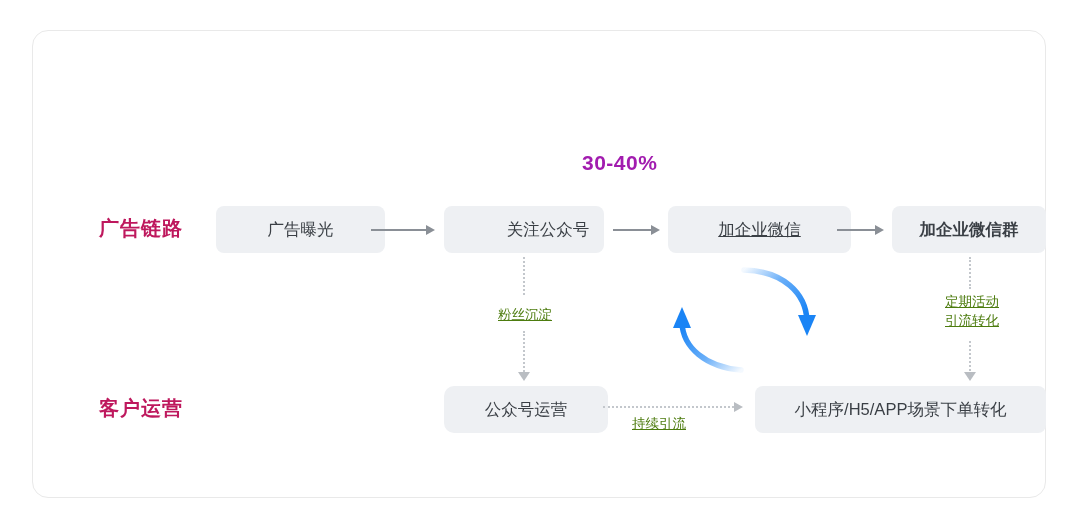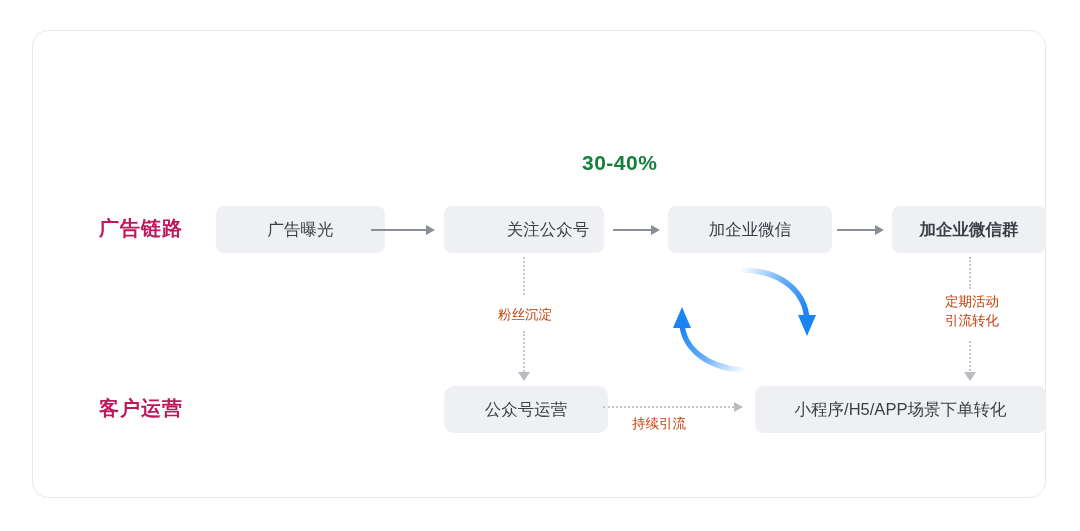--- a/index.html
+++ b/index.html
@@ -43,32 +43,32 @@
     color:#3a3f45;
     font-size:16.5px;
     display:flex;
     align-items:center;
     justify-content:center;
     white-space:nowrap;
     height:47px;
   }
   #node-ad-exposure{left:183px;top:175px;width:169px;}
   #node-follow-oa{left:411px;top:175px;width:160px;padding-left:48px;}
-  #node-add-wecom{left:635px;top:175px;width:164px;}
+  #node-add-wecom{left:635px;top:175px;width:183px;text-decoration:underline;}
   #node-add-wecom-group{left:859px;top:175px;width:154px;font-weight:bold;}
   #node-oa-operation{left:411px;top:355px;width:164px;border-radius:10px;}
   #node-miniapp{left:722px;top:355px;width:291px;}
 
   
   #pct{
     position:absolute;
     left:549px;top:120px;
     font-size:21px;
     font-weight:bold;
-    color:#15803d;
+    color:#a21caf;
     letter-spacing:0.5px;
     white-space:nowrap;
   }
 
   
   .arrow-solid{
     position:absolute;
     height:14px;
     top:192px;
   }
@@ -109,24 +109,25 @@
   #dv-1-head{left:485px;top:341px;}
 
   #dv-2a{left:936px;top:226px;height:32px;}
   #dv-2b{left:936px;top:310px;height:34px;}
   #dv-2-head{left:931px;top:341px;}
 
   
   .dot-label{
     position:absolute;
     font-size:13.5px;
-    color:#c2410c;
+    color:#4d7c0f;
     text-align:center;
     line-height:19px;
     white-space:nowrap;
+    text-decoration:underline;
   }
   #lbl-fans{left:440px;top:274px;width:104px;}
   #lbl-periodic{left:884px;top:261px;width:110px;}
   #lbl-continuous{left:566px;top:383px;width:120px;}
 
   
   #dotted-h{
     position:absolute;
     left:570px;top:370px;
     width:140px;height:12px;

